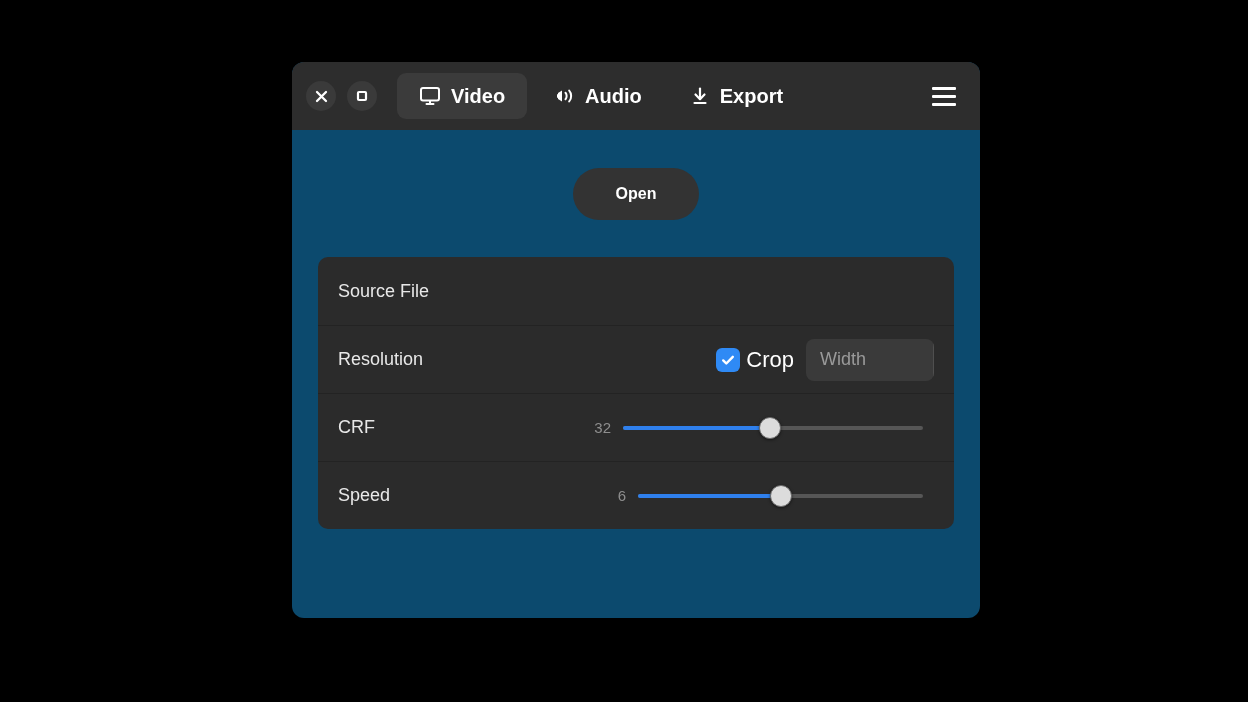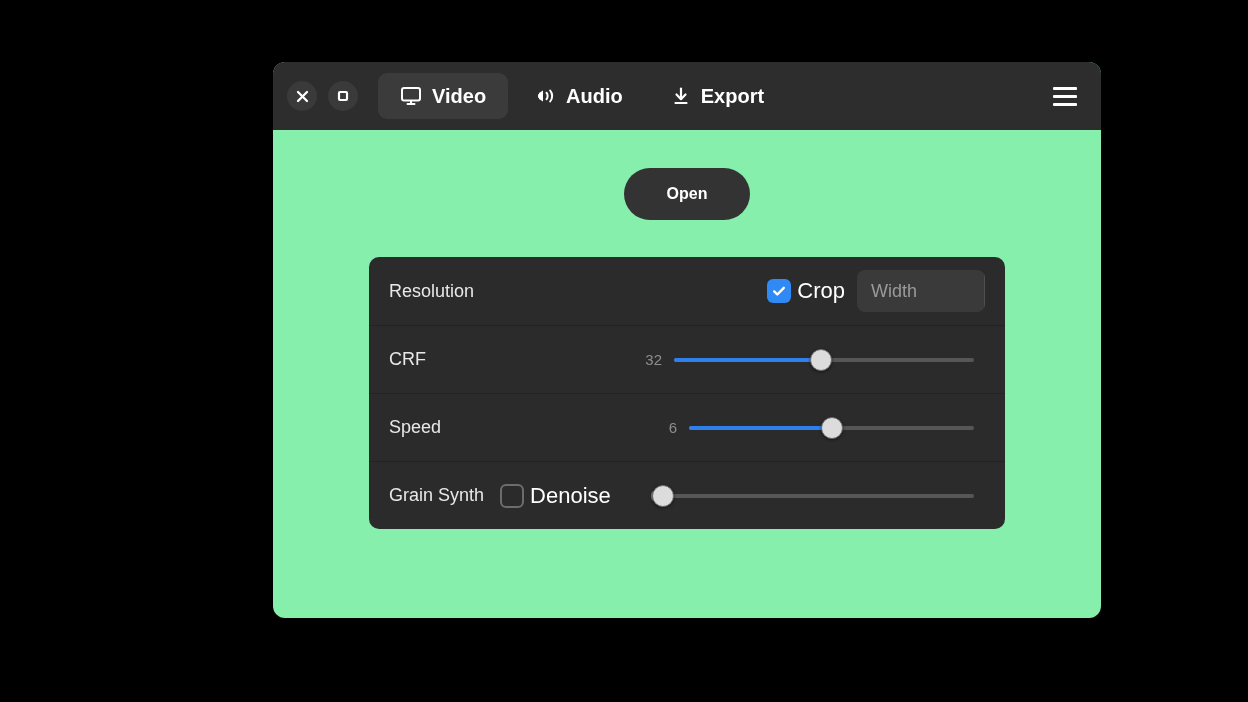--- a/index.html
+++ b/index.html
@@ -7,25 +7,25 @@
   html, body {
     width: 1248px;
     height: 702px;
     background: #000000;
     font-family: "Liberation Sans", sans-serif;
     overflow: hidden;
   }
 
   #app-window {
     position: absolute;
-    left: 273px;
+    left: 292px;
     top: 62px;
-    width: 828px;
+    width: 688px;
     height: 556px;
-    background: #86efac;
+    background: #0c4a6e;
     border-radius: 12px;
     overflow: hidden;
     display: flex;
     flex-direction: column;
   }
 
   
   #titlebar {
     height: 68px;
     background: #2d2d2d;
@@ -327,20 +327,24 @@
     </div>
 
   </div>
 
   <div id="window-body">
 
     <button id="open-button">Open</button>
 
     <div id="settings-card">
 
+      <div class="row" id="source-row">
+        <span class="row-label">Source File</span>
+        <span class="row-label" style="margin-left:16px;color:#8e8e8e;"></span>
+      </div>
 
       <div class="row" id="resolution-row">
         <span class="row-label">Resolution</span>
         <div class="row-right">
           <div class="checkbox checked">
             <span>
               <svg width="16" height="16" viewBox="0 0 16 16">
                 <path d="M3.2 8.4 L6.3 11.5 L12.8 4.8" stroke="#ffffff" stroke-width="2.4" fill="none" stroke-linecap="round" stroke-linejoin="round"></path>
               </svg>
             </span>
@@ -370,29 +374,16 @@
         <div class="slider-group">
           <span class="slider-value">6</span>
           <div class="slider">
             <div class="track"></div>
             <div class="fill" style="width: 50%;"></div>
             <div class="thumb" style="left: 50%;"></div>
           </div>
         </div>
       </div>
 
-      <div class="row" id="grain-row">
-        <span class="row-label">Grain Synth</span>
-        <div class="row-right">
-          <div class="checkbox unchecked"></div>
-          <span class="checkbox-label">Denoise</span>
-          <span class="slider-value">0</span>
-          <div class="slider">
-            <div class="track"></div>
-            <div class="fill" style="width: 0%;"></div>
-            <div class="thumb" style="left: 0%;"></div>
-          </div>
-        </div>
-      </div>
 
     </div>
   </div>
 </div>
 
 </body></html>

